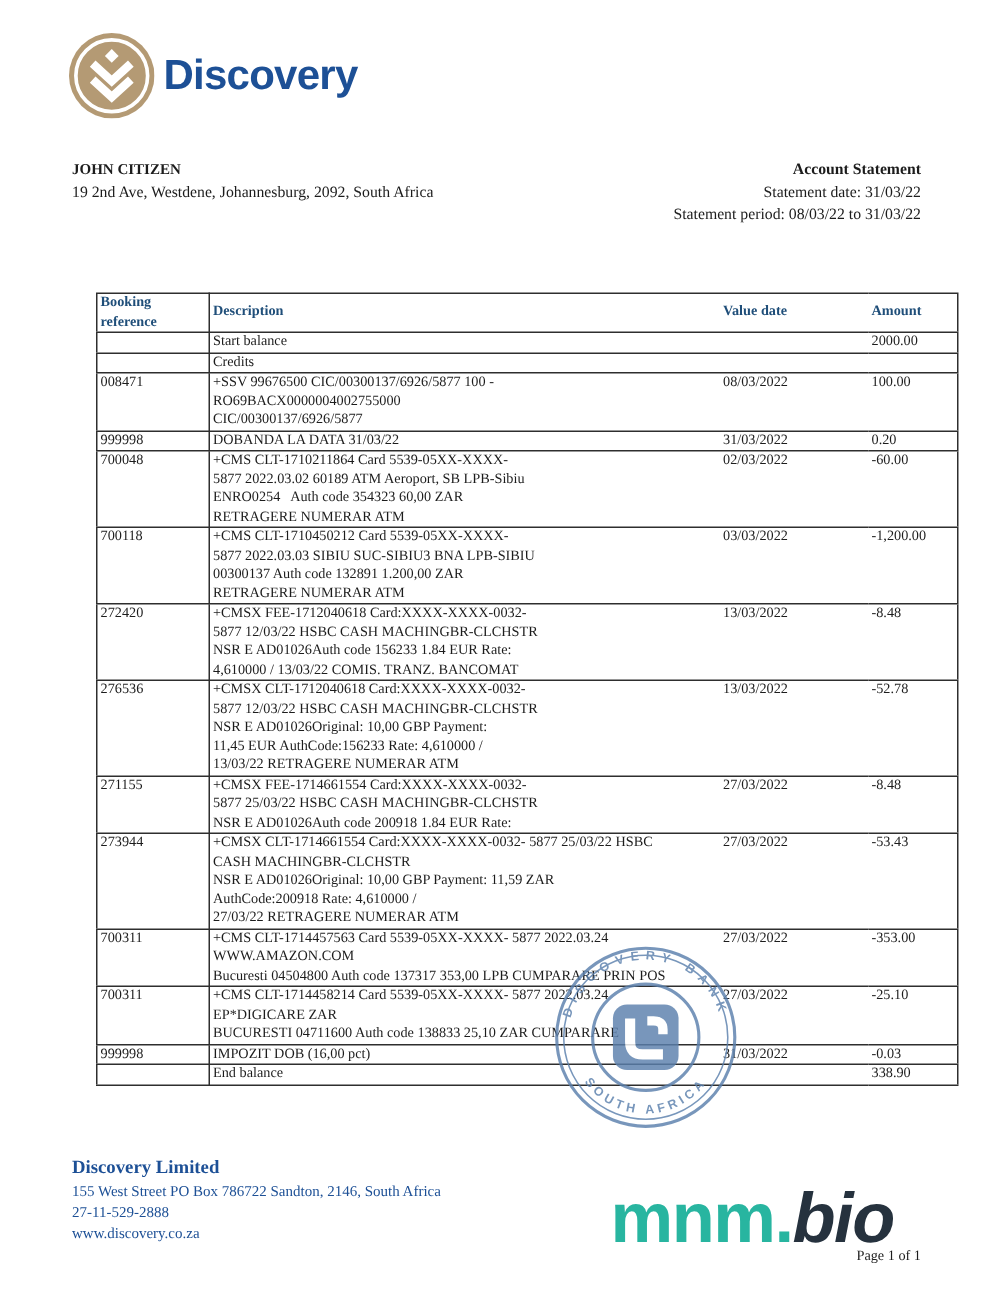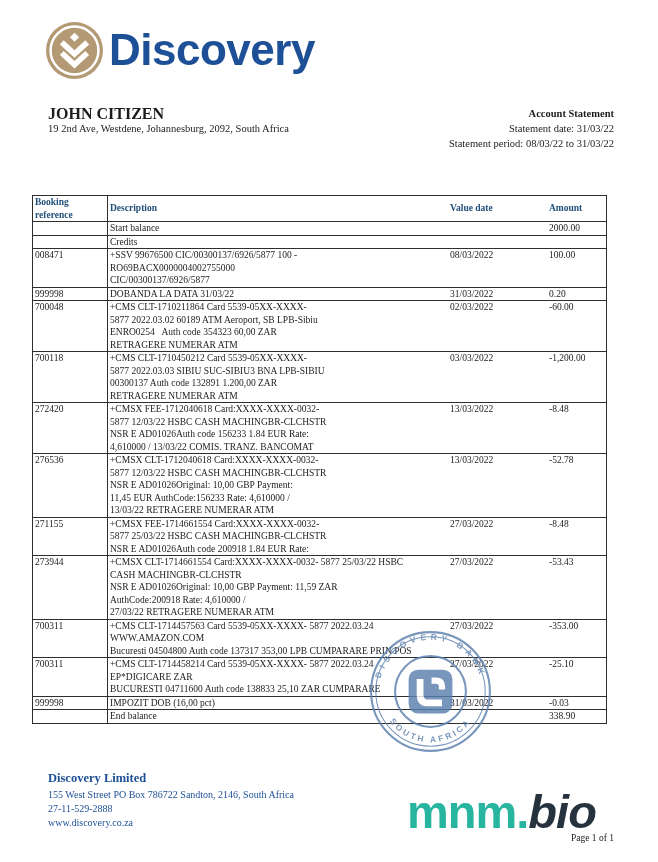--- a/index.html
+++ b/index.html
@@ -4,30 +4,30 @@
 <style>
   html,body{margin:0;padding:0;background:#fff;}
   .page{
     position:relative;width:658px;height:862px;background:#ffffff;overflow:hidden;
     font-family:"Liberation Serif", serif;color:#1c1c1c;
   }
   
   .brand{position:absolute;left:46px;top:22px;display:flex;align-items:center;}
   .brand svg{display:block;}
   .wordmark{
-    font-family:"Liberation Sans", sans-serif;font-size:44px;font-weight:600;
+    font-family:"Liberation Sans", sans-serif;font-size:28px;font-weight:600;
     color:#1d5096;letter-spacing:-0.5px;margin-left:6px;margin-top:-2px;
   }
   
   .holder{position:absolute;left:48px;top:106px;font-size:10.5px;line-height:15px;}
-  .holder .name{font-weight:bold;font-size:16px;}
+  .holder .name{font-weight:bold;font-size:10px;}
   .stmt-meta{position:absolute;right:44px;top:106px;text-align:right;font-size:10.5px;line-height:15px;}
   .stmt-meta .title{font-weight:bold;}
   
-  .table-wrap{position:absolute;left:32px;top:195px;width:566px;}
+  .table-wrap{position:absolute;left:64px;top:195px;width:566px;}
   table.stmt{border-collapse:collapse;width:566px;font-size:9.5px;line-height:12.5px;table-layout:fixed;}
   table.stmt th, table.stmt td{
     border-top:1px solid #2e2e2e;border-bottom:1px solid #2e2e2e;
     padding:0 2px;vertical-align:top;text-align:left;
   }
   table.stmt{border:1px solid #2e2e2e;}
   th.col-ref, td.col-ref{width:70px;border-right:1px solid #2e2e2e;}
   th.col-desc, td.col-desc{width:336px;}
   th.col-date, td.col-date{width:95px;padding-left:14px;}
   th.col-amount, td.col-amount{width:55px;text-align:right;}

